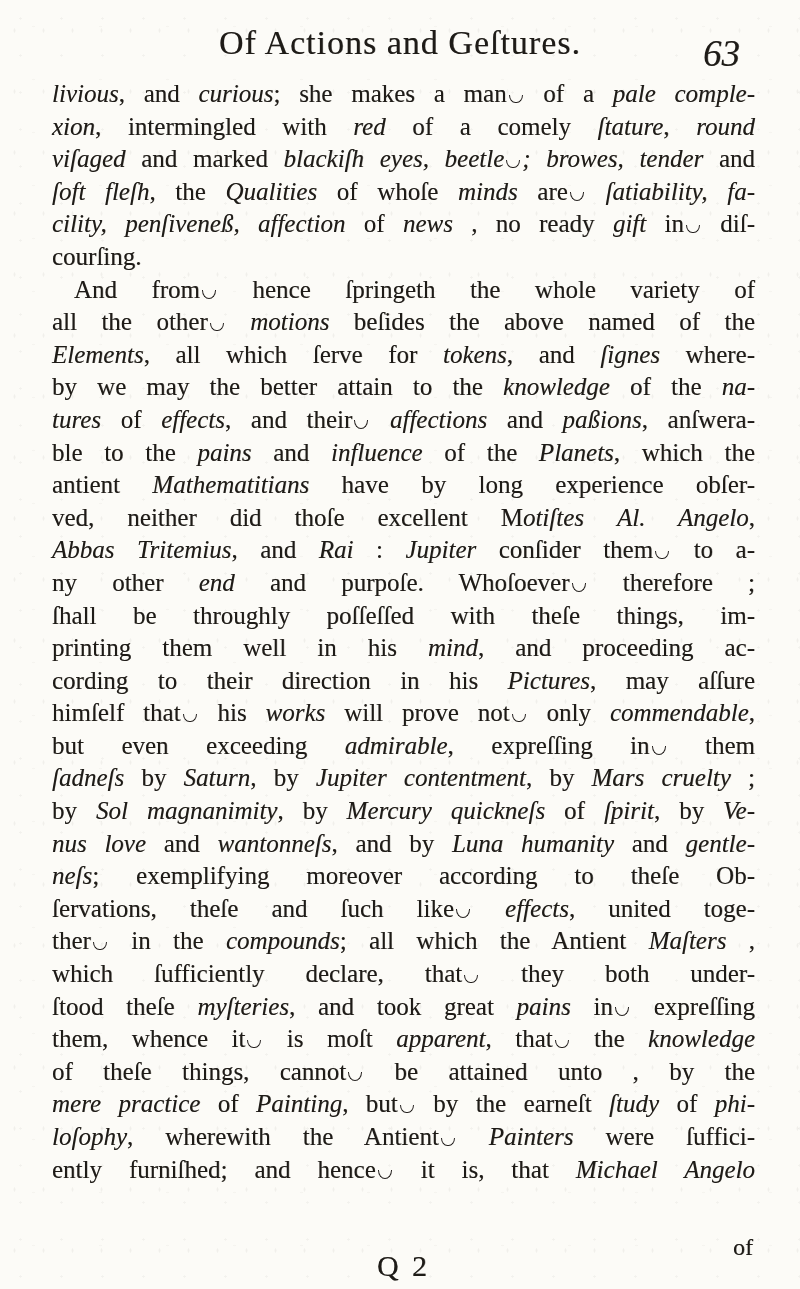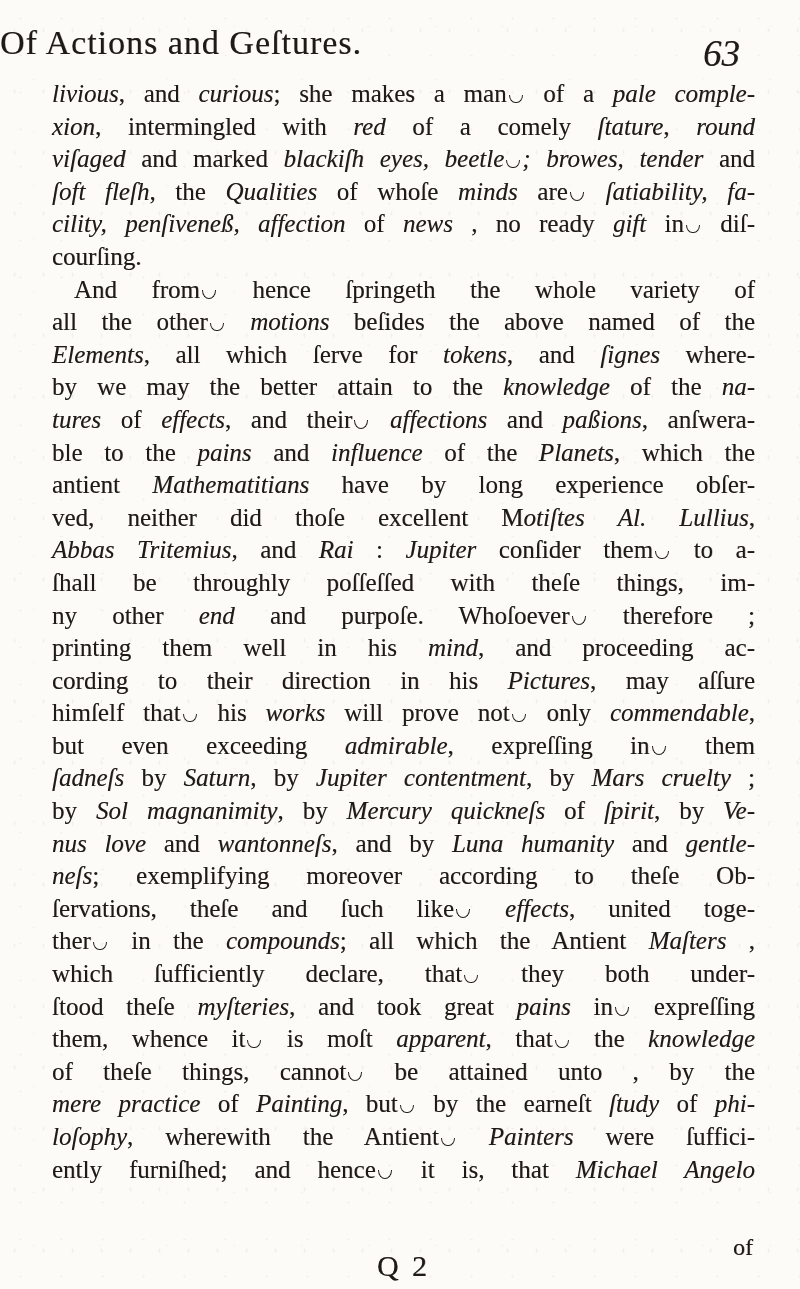--- a/index.html
+++ b/index.html
@@ -11,21 +11,21 @@
     background-image:
       radial-gradient(rgba(40,35,25,0.045) 1px, transparent 1.4px),
       radial-gradient(rgba(40,35,25,0.03) 1px, transparent 1.3px),
       radial-gradient(rgba(40,35,25,0.05) 0.8px, transparent 1.2px);
     background-size:41px 37px,67px 53px,29px 61px;
     overflow:hidden;
   }
   .page{position:relative;width:800px;height:1289px;}
   .header{position:absolute;top:24px;left:0;width:100%;height:50px;}
   .title{
-    text-align:left;font-size:34px;letter-spacing:1px;
+    text-align:center;font-size:34px;letter-spacing:1px;
     text-shadow:0.4px 0.4px 0 rgba(30,27,23,0.5);
   }
   .pagenum{
     position:absolute;right:60px;top:8px;font-size:37px;font-style:italic;
     text-shadow:0.4px 0.4px 0 rgba(30,27,23,0.5);
     text-align:right;
   }
   .body{
     position:absolute;top:78px;left:52px;width:703px;
     font-size:25px;line-height:32.6px;
@@ -81,24 +81,24 @@
         <div class="ln short">courſing.</div>
       </div>
       <div class="para">
         <div class="ln indent">And from<span class="sw"></span> hence ſpringeth the whole variety of</div>
         <div class="ln">all the other<span class="sw"></span> <span class="it">motions</span> beſides the above named of the</div>
         <div class="ln"><span class="it">Elements</span>, all which ſerve for <span class="it">tokens</span>, and <span class="it">ſignes</span> where-</div>
         <div class="ln">by we may the better attain to the <span class="it">knowledge</span> of the <span class="it">na-</span></div>
         <div class="ln"><span class="it">tures</span> of <span class="it">effects</span>, and their<span class="sw"></span> <span class="it">affections</span> and <span class="it">paßions</span>, anſwera-</div>
         <div class="ln">ble to the <span class="it">pains</span> and <span class="it">influence</span> of the <span class="it">Planets</span>, which the</div>
         <div class="ln">antient <span class="it">Mathematitians</span> have by long experience obſer-</div>
-        <div class="ln">ved, neither did thoſe excellent M<span class="it">otiſtes</span> <span class="it">Al. Lullius</span>,</div>
+        <div class="ln">ved, neither did thoſe excellent M<span class="it">otiſtes</span> <span class="it">Al. Angelo</span>,</div>
         <div class="ln"><span class="it">Abbas Tritemius</span>, and <span class="it">Rai</span> : <span class="it">Jupiter</span> conſider them<span class="sw"></span> to a-</div>
+        <div class="ln">ny other <span class="it">end</span> and purpoſe. Whoſoever<span class="sw"></span> therefore ;</div>
         <div class="ln">ſhall be throughly poſſeſſed with theſe things, im-</div>
-        <div class="ln">ny other <span class="it">end</span> and purpoſe. Whoſoever<span class="sw"></span> therefore ;</div>
         <div class="ln">printing them well in his <span class="it">mind</span>, and proceeding ac-</div>
         <div class="ln">cording to their direction in his <span class="it">Pictures</span>, may aſſure</div>
         <div class="ln">himſelf that<span class="sw"></span> his <span class="it">works</span> will prove not<span class="sw"></span> only <span class="it">commendable</span>,</div>
         <div class="ln">but even exceeding <span class="it">admirable</span>, expreſſing in<span class="sw"></span> them</div>
         <div class="ln"><span class="it">ſadneſs</span> by <span class="it">Saturn</span>, by <span class="it">Jupiter contentment</span>, by <span class="it">Mars cruelty</span> ;</div>
         <div class="ln">by <span class="it">Sol magnanimity</span>, by <span class="it">Mercury quickneſs</span> of <span class="it">ſpirit</span>, by <span class="it">Ve-</span></div>
         <div class="ln"><span class="it">nus love</span> and <span class="it">wantonneſs</span>, and by <span class="it">Luna humanity</span> and <span class="it">gentle-</span></div>
         <div class="ln"><span class="it">neſs</span>; exemplifying moreover according to theſe Ob-</div>
         <div class="ln">ſervations, theſe and ſuch like<span class="sw"></span> <span class="it">effects</span>, united toge-</div>
         <div class="ln">ther<span class="sw"></span> in the <span class="it">compounds</span>; all which the Antient <span class="it">Maſters</span> ,</div>

